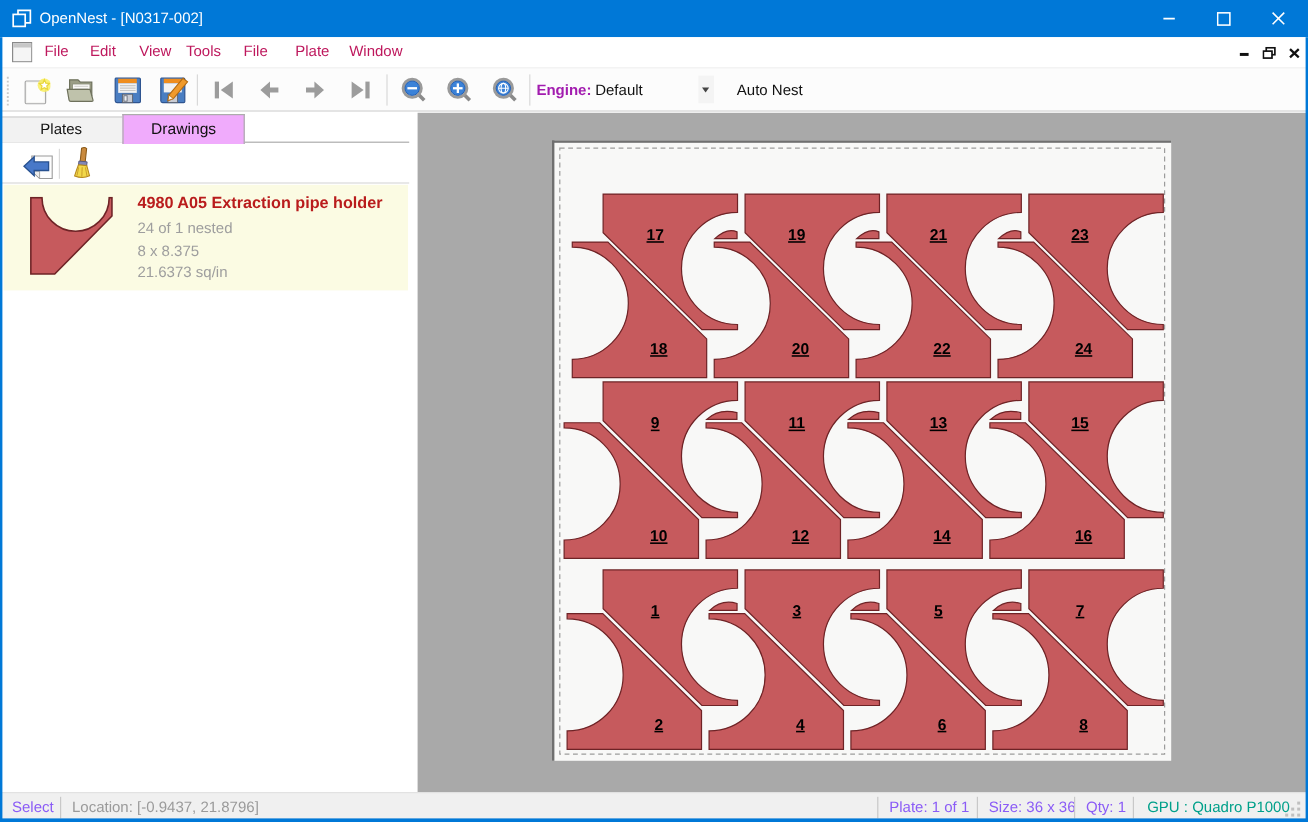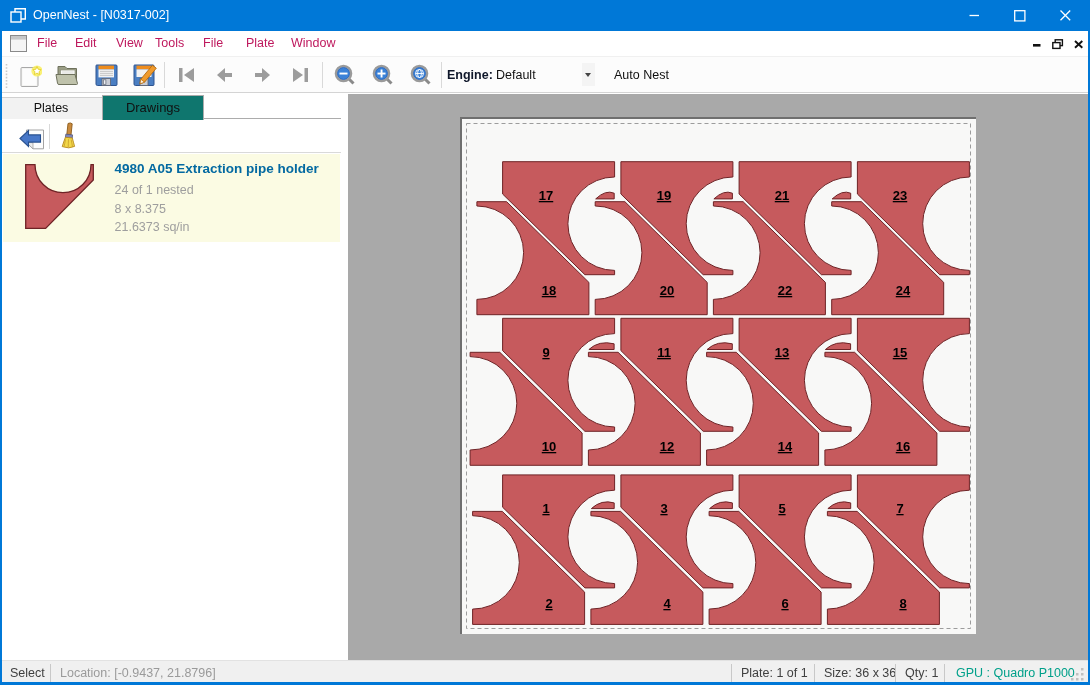--- a/index.html
+++ b/index.html
@@ -9,46 +9,46 @@
 .abs { position:absolute; }
 
 #titlebar { position:absolute; left:0; top:0; width:1090px; height:31px; background:#0078d7; }
 #title-text { position:absolute; left:33px; top:8px; color:#fff; font-size:12.5px; }
 
 #menubar { position:absolute; left:0; top:31px; width:1090px; height:25px; background:#fff; }
 .mi { position:absolute; top:5px; font-size:12.5px; color:#be185d; }
 
 #toolbar { position:absolute; left:0; top:56px; width:1090px; height:37px; background:#fcfcfc; border-top:1px solid #f0f0f0; border-bottom:1px solid #d4d4d4; }
 .tsep { position:absolute; top:5px; width:1px; height:26px; background:#d9d9d9; }
-#engine-lbl { position:absolute; left:447px; top:11px; font-size:12.5px; font-weight:bold; color:#0f172a; }
+#engine-lbl { position:absolute; left:447px; top:11px; font-size:12.5px; font-weight:bold; color:#a21caf; }
 #engine-val { position:absolute; left:496px; top:11px; font-size:12.5px; color:#111; }
 #combo-btn { position:absolute; left:581.5px; top:5.5px; width:13px; height:23px; background:#f4f4f4; }
 #combo-btn:after { content:""; position:absolute; left:3px; top:10px; border:3.5px solid transparent; border-top:4px solid #444; }
 #autonest { position:absolute; left:614px; top:11px; font-size:12.5px; color:#111;text-align:center; }
 
 #panel { position:absolute; left:0; top:94px; width:341px; height:566px; background:#fff; }
 .tab { position:absolute; font-size:12.5px; color:#111; text-align:center; border:1px solid #acacac; }
 #tab-plates { left:0px; top:97px; width:102px; height:22px; background:#f2f2f2; line-height:21px; border:none; border-top:1px solid #d0d0d0;}
-#tab-drawings { left:102px; top:94.5px; width:102px; height:25px; background:#0f766e; line-height:24px; border-bottom:none; z-index:2; font-size:13px;}
+#tab-drawings { left:102px; top:94.5px; width:102px; height:25px; background:#f0abfc; line-height:24px; border-bottom:none; z-index:2; font-size:13px;}
 #tabline { position:absolute; left:0px; top:118.3px; width:341px; height:1px; background:#acacac; }
 #ptoolbar { position:absolute; left:0; top:120px; width:341px; height:33px; background:#fff; border-bottom:1px solid #d9d9d9;}
 #psep { position:absolute; left:49px; top:124px; width:1px; height:25px; background:#d9d9d9; }
 
 #item { position:absolute; left:2.5px; top:154px; width:337px; height:88px; background:#fbfbe3; }
-#item-title { position:absolute; left:112px; top:7px; font-size:13.5px; font-weight:bold; color:#0369a1;text-align:right; }
+#item-title { position:absolute; left:112px; top:7px; font-size:13.5px; font-weight:bold; color:#b91c1c;text-align:right; }
 .item-sub { position:absolute; left:112px; font-size:12.5px; color:#9e9e9e;text-align:right; }
 
 #canvas { position:absolute; left:348px; top:94px; width:742px; height:566px; background:#a9a9a9; }
 #plate { position:absolute; left:460px; top:117px; width:516px; height:517px; background:#f8f8f7;
   border-left:2px solid #6f6f6f; border-top:2px solid #6f6f6f; }
 #partsvg { position:absolute; left:0; top:0; }
 #partsvg text { font-family:"Liberation Sans",sans-serif; font-size:13px; font-weight:bold; fill:#000; text-decoration:underline; }
 
 #status { position:absolute; left:0; top:660px; width:1090px; height:25px; background:#f0f0f0; border-top:1px solid #e2e2e2;}
-.st { position:absolute; top:5px; font-size:12.5px; color:#404040; }
+.st { position:absolute; top:5px; font-size:12.5px; color:#8b5cf6; }
 .st-sep { position:absolute; top:3px; width:1px; height:18px; background:#c8c8c8; }
 .gray { color:#9a9a9a; }
 </style></head>
 <body>
 <div id="win">
 <div id="bL"></div>
     <div id="bR"></div>
     <div id="bB"></div>
 <div id="titlebar">
   <svg class="abs" style="left:10px;top:7px" width="17" height="17" viewBox="0 0 17 17">

